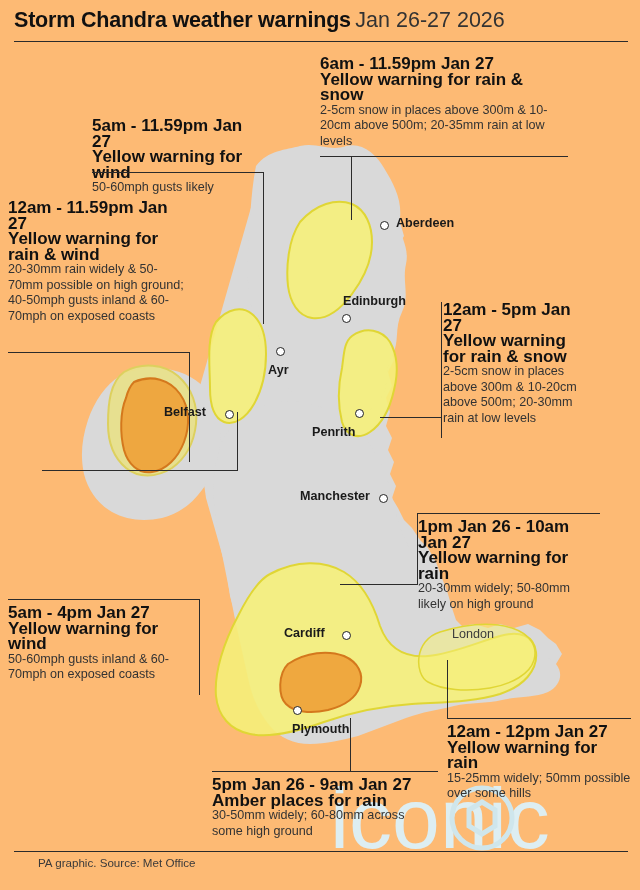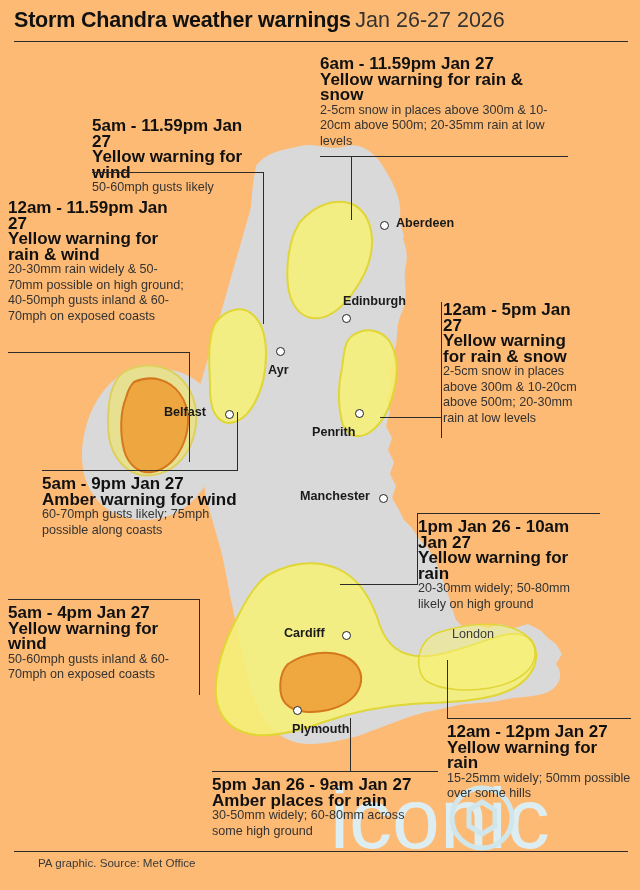--- a/index.html
+++ b/index.html
@@ -276,25 +276,20 @@
   <div class="vrule" style="left:189px; top:352px; height:110px;"></div>
 
   <div class="anno" style="left:443px; top:302px; width:150px;">
     <div class="hd">12am - 5pm Jan 27</div>
     <div class="hd">Yellow warning for rain &amp; snow</div>
     <div class="bd">2-5cm snow in places above 300m &amp; 10-20cm above 500m; 20-30mm rain at low levels</div>
   </div>
   <div class="vrule" style="left:441px; top:302px; height:136px;"></div>
   <div class="rule" style="left:380px; top:417px; width:62px;"></div>
 
-  <div class="anno" style="left:42px; top:476px; width:212px;">
-    <div class="hd">5am - 9pm Jan 27</div>
-    <div class="hd">Amber warning for wind</div>
-    <div class="bd">60-70mph gusts likely; 75mph possible along coasts</div>
-  </div>
   <div class="rule" style="left:42px; top:470px; width:196px;"></div>
   <div class="vrule" style="left:237px; top:412px; height:58px;"></div>
 
   <div class="anno" style="left:418px; top:519px; width:182px;">
     <div class="hd">1pm Jan 26 - 10am Jan 27</div>
     <div class="hd">Yellow warning for rain</div>
     <div class="bd">20-30mm widely; 50-80mm likely on high ground</div>
   </div>
   <div class="rule" style="left:418px; top:513px; width:182px;"></div>
   <div class="vrule" style="left:417px; top:513px; height:72px;"></div>

